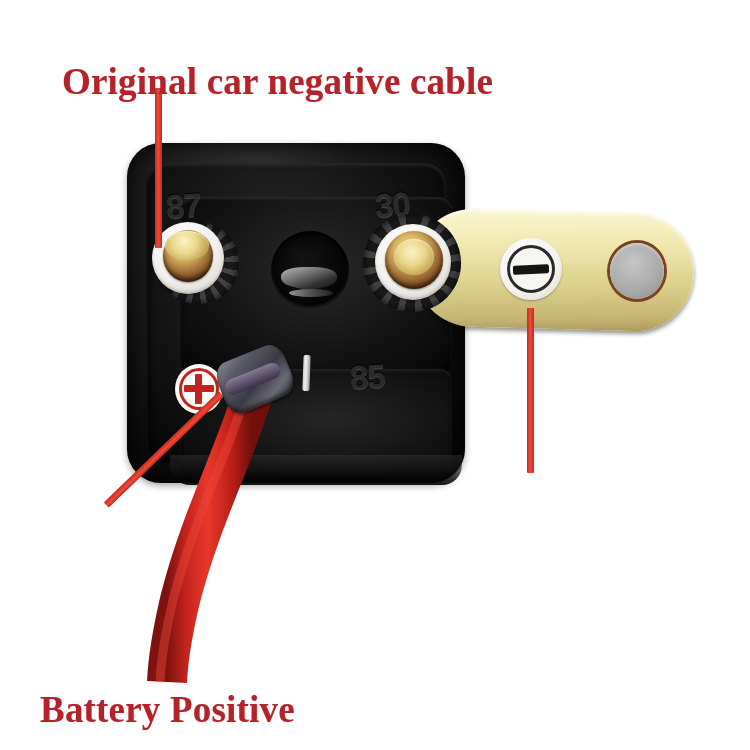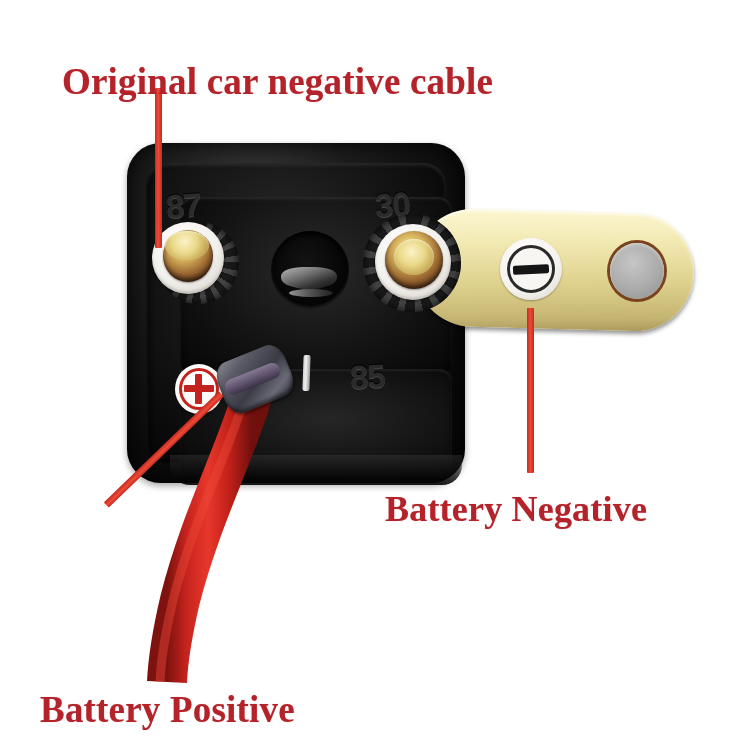--- a/index.html
+++ b/index.html
@@ -435,16 +435,15 @@
 
   <div id="cable-lug">
     <div id="cable-lug-band"></div>
   </div>
 
   <div class="pointer" id="pointer-top"></div>
   <div class="pointer" id="pointer-right"></div>
   <div class="pointer" id="pointer-bottom"></div>
 
   <div class="label" id="label-top">Original car negative cable</div>
-  <div class="label" id="label-right">Battery Negative</div>
   <div class="label" id="label-bottom">Battery Positive</div>
 
 </div>
 
 </body></html>

